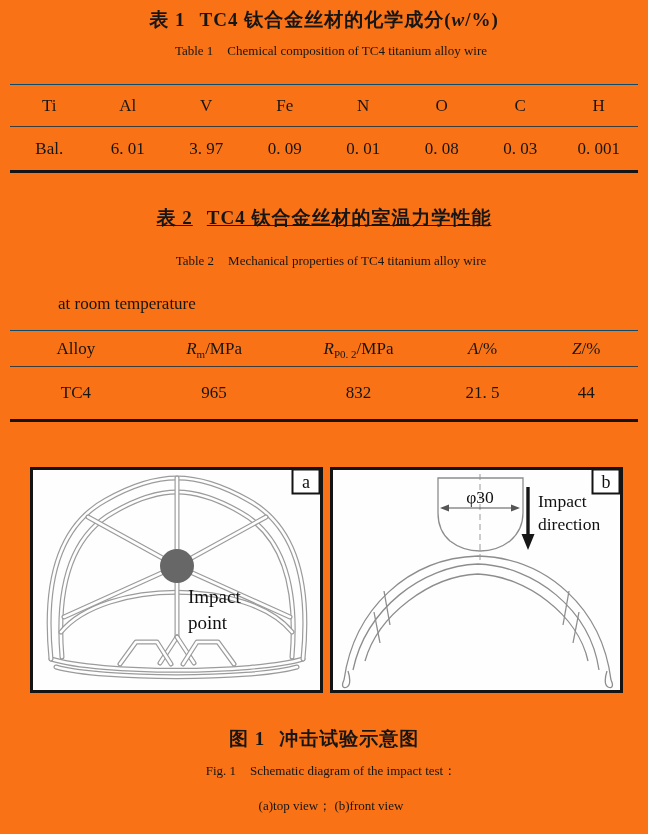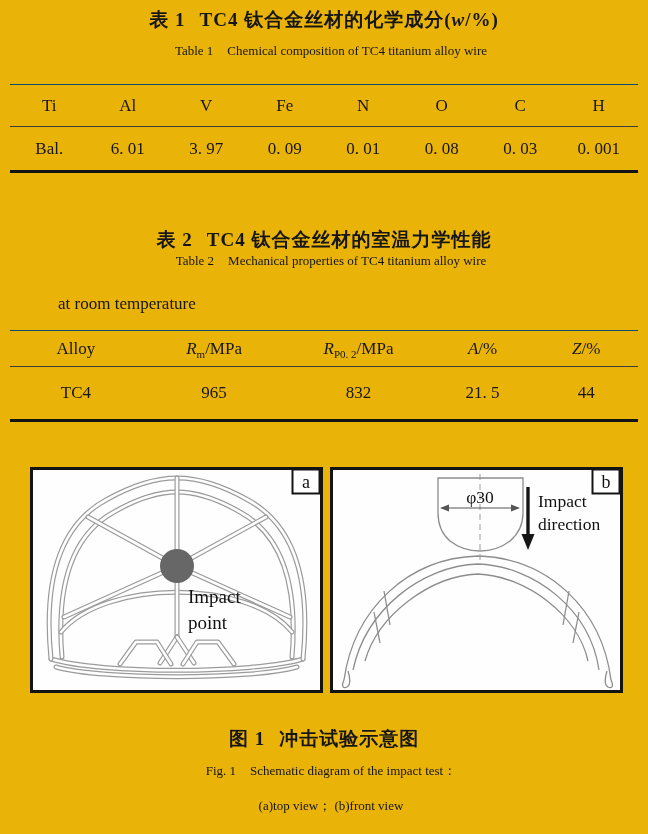--- a/index.html
+++ b/index.html
@@ -1,18 +1,18 @@
 <!DOCTYPE html>
 <html><head>
 <meta charset="utf-8">
 <style>
   html,body{margin:0;padding:0;background:#e8e8e8;}
   .page{
     position:relative;width:648px;height:834px;margin:0 auto;
-    background:#eab308;color:#161616;overflow:hidden;
+    background:#f97316;color:#161616;overflow:hidden;
     font-family:"Liberation Serif","DejaVu Serif",serif;
   }
   .line{position:absolute;left:0;width:648px;text-align:center;white-space:nowrap;}
   .zh{font-size:19px;font-weight:bold;letter-spacing:1px;}
   .en{font-size:13px;padding-left:7px;}
   .lbl{margin-right:14px;}
   .var{font-style:italic;}
   
   table.datatable{
     position:absolute;left:10px;width:628px;
@@ -40,21 +40,21 @@
   .thin{fill:none;stroke:#8d8d8d;stroke-width:1.3;}
   .dim{stroke:#555;stroke-width:1;}
   .dimhead{fill:#555;}
   .dash{fill:none;stroke:#9a9a9a;stroke-width:1;stroke-dasharray:6 4;}
   .tube-out{fill:none;stroke:#9b9b9b;stroke-width:5;stroke-linejoin:round;stroke-linecap:round;}
   .tube-in{fill:none;stroke:#fefefe;stroke-width:2.6;stroke-linejoin:round;stroke-linecap:round;}
   .arrow-shaft{stroke:#161616;stroke-width:3.4;}
   .arrow-head{fill:#161616;}
   
   #t1zh{top:7px;} #t1en{top:43px;}
-  #t2zh{top:227px;} #t2en{top:253px;}
+  #t2zh{top:205px;text-decoration:underline;} #t2en{top:253px;}
   #capzh{top:726px;font-weight:bold;font-family:"Liberation Serif","DejaVu Serif",serif;}
   #capen{top:762px;} #capsub{top:797px;}
 </style>
 </head>
 <body>
 
 <div class="page">
 
   <div class="line zh" id="t1zh"><span class="lbl">表 1</span><span>TC4 钛合金丝材的化学成分(</span><span class="var">w</span><span>/%)</span></div>
   <div class="line en" id="t1en"><span class="lbl">Table 1</span><span>Chemical composition of TC4 titanium alloy wire</span></div>

